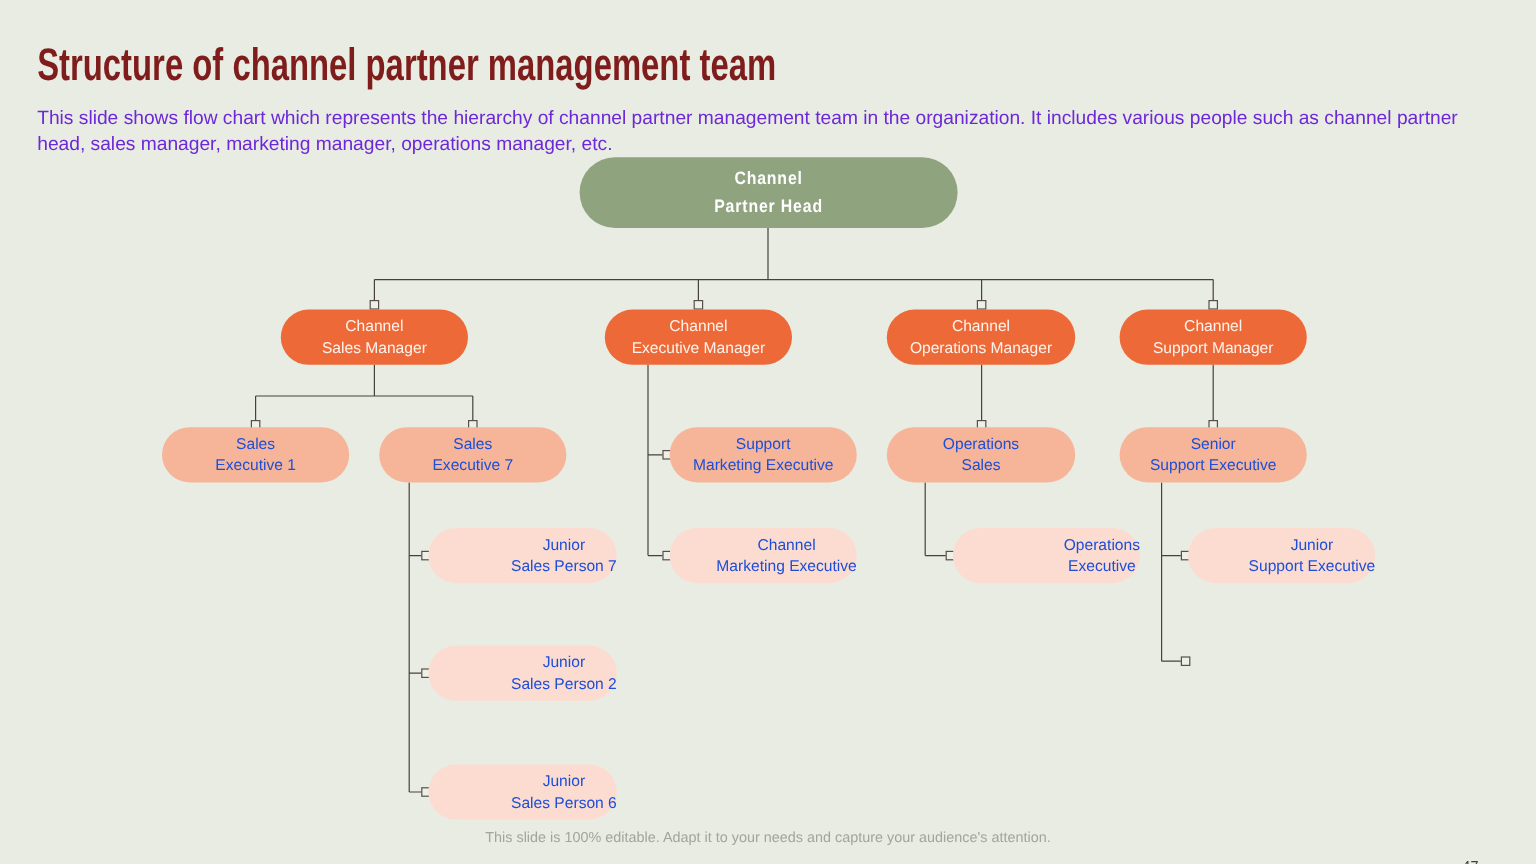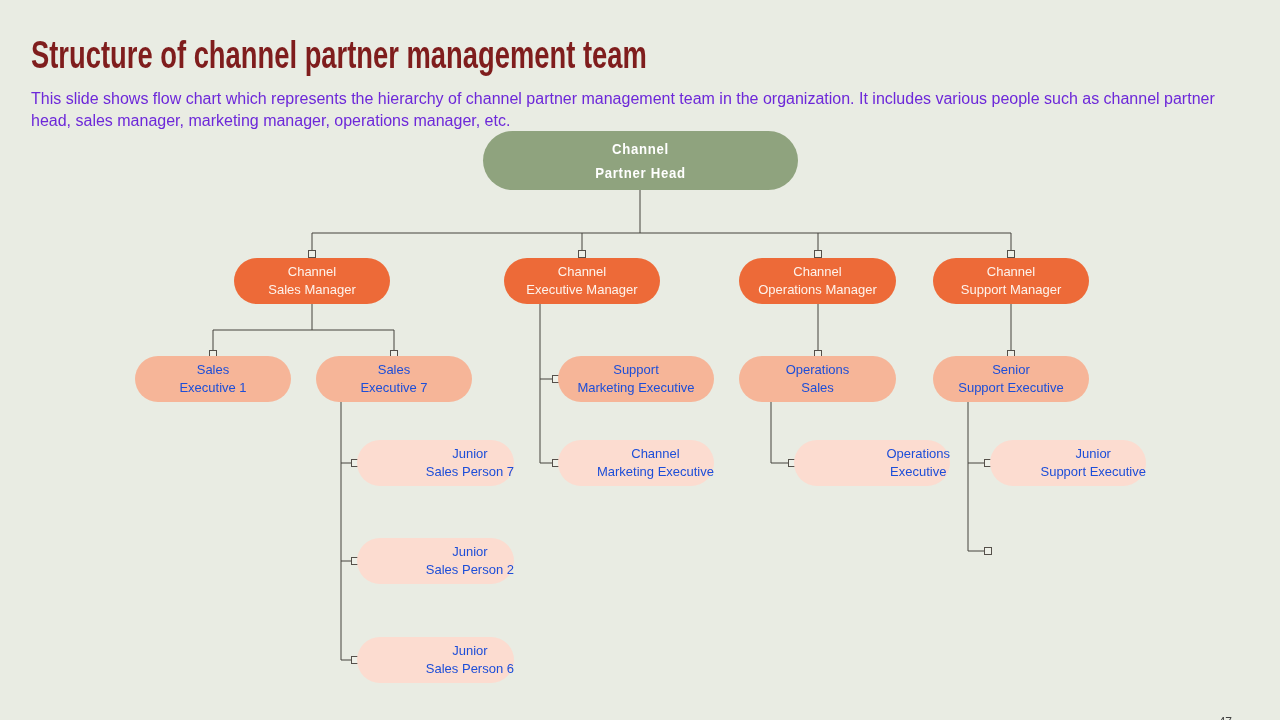--- a/index.html
+++ b/index.html
@@ -148,15 +148,16 @@
   <div class="node jr" style="left:990px;top:440px;width:156px;height:46px">
     <span><span>Junior</span><br><span>Support Executive</span></span>
   </div>
   <div class="node jr" style="left:357px;top:538px;width:157px;height:46px">
     <span><span>Junior</span><br><span>Sales Person 2</span></span>
   </div>
   <div class="node jr" style="left:357px;top:637px;width:157px;height:46px">
     <span><span>Junior</span><br><span>Sales Person 6</span></span>
   </div>
 
+  <div class="footer">This slide is 100% editable. Adapt it to your needs and capture your audience's attention.</div>
   <div class="page-number">47</div>
 
 </div>
 
 </body></html>

